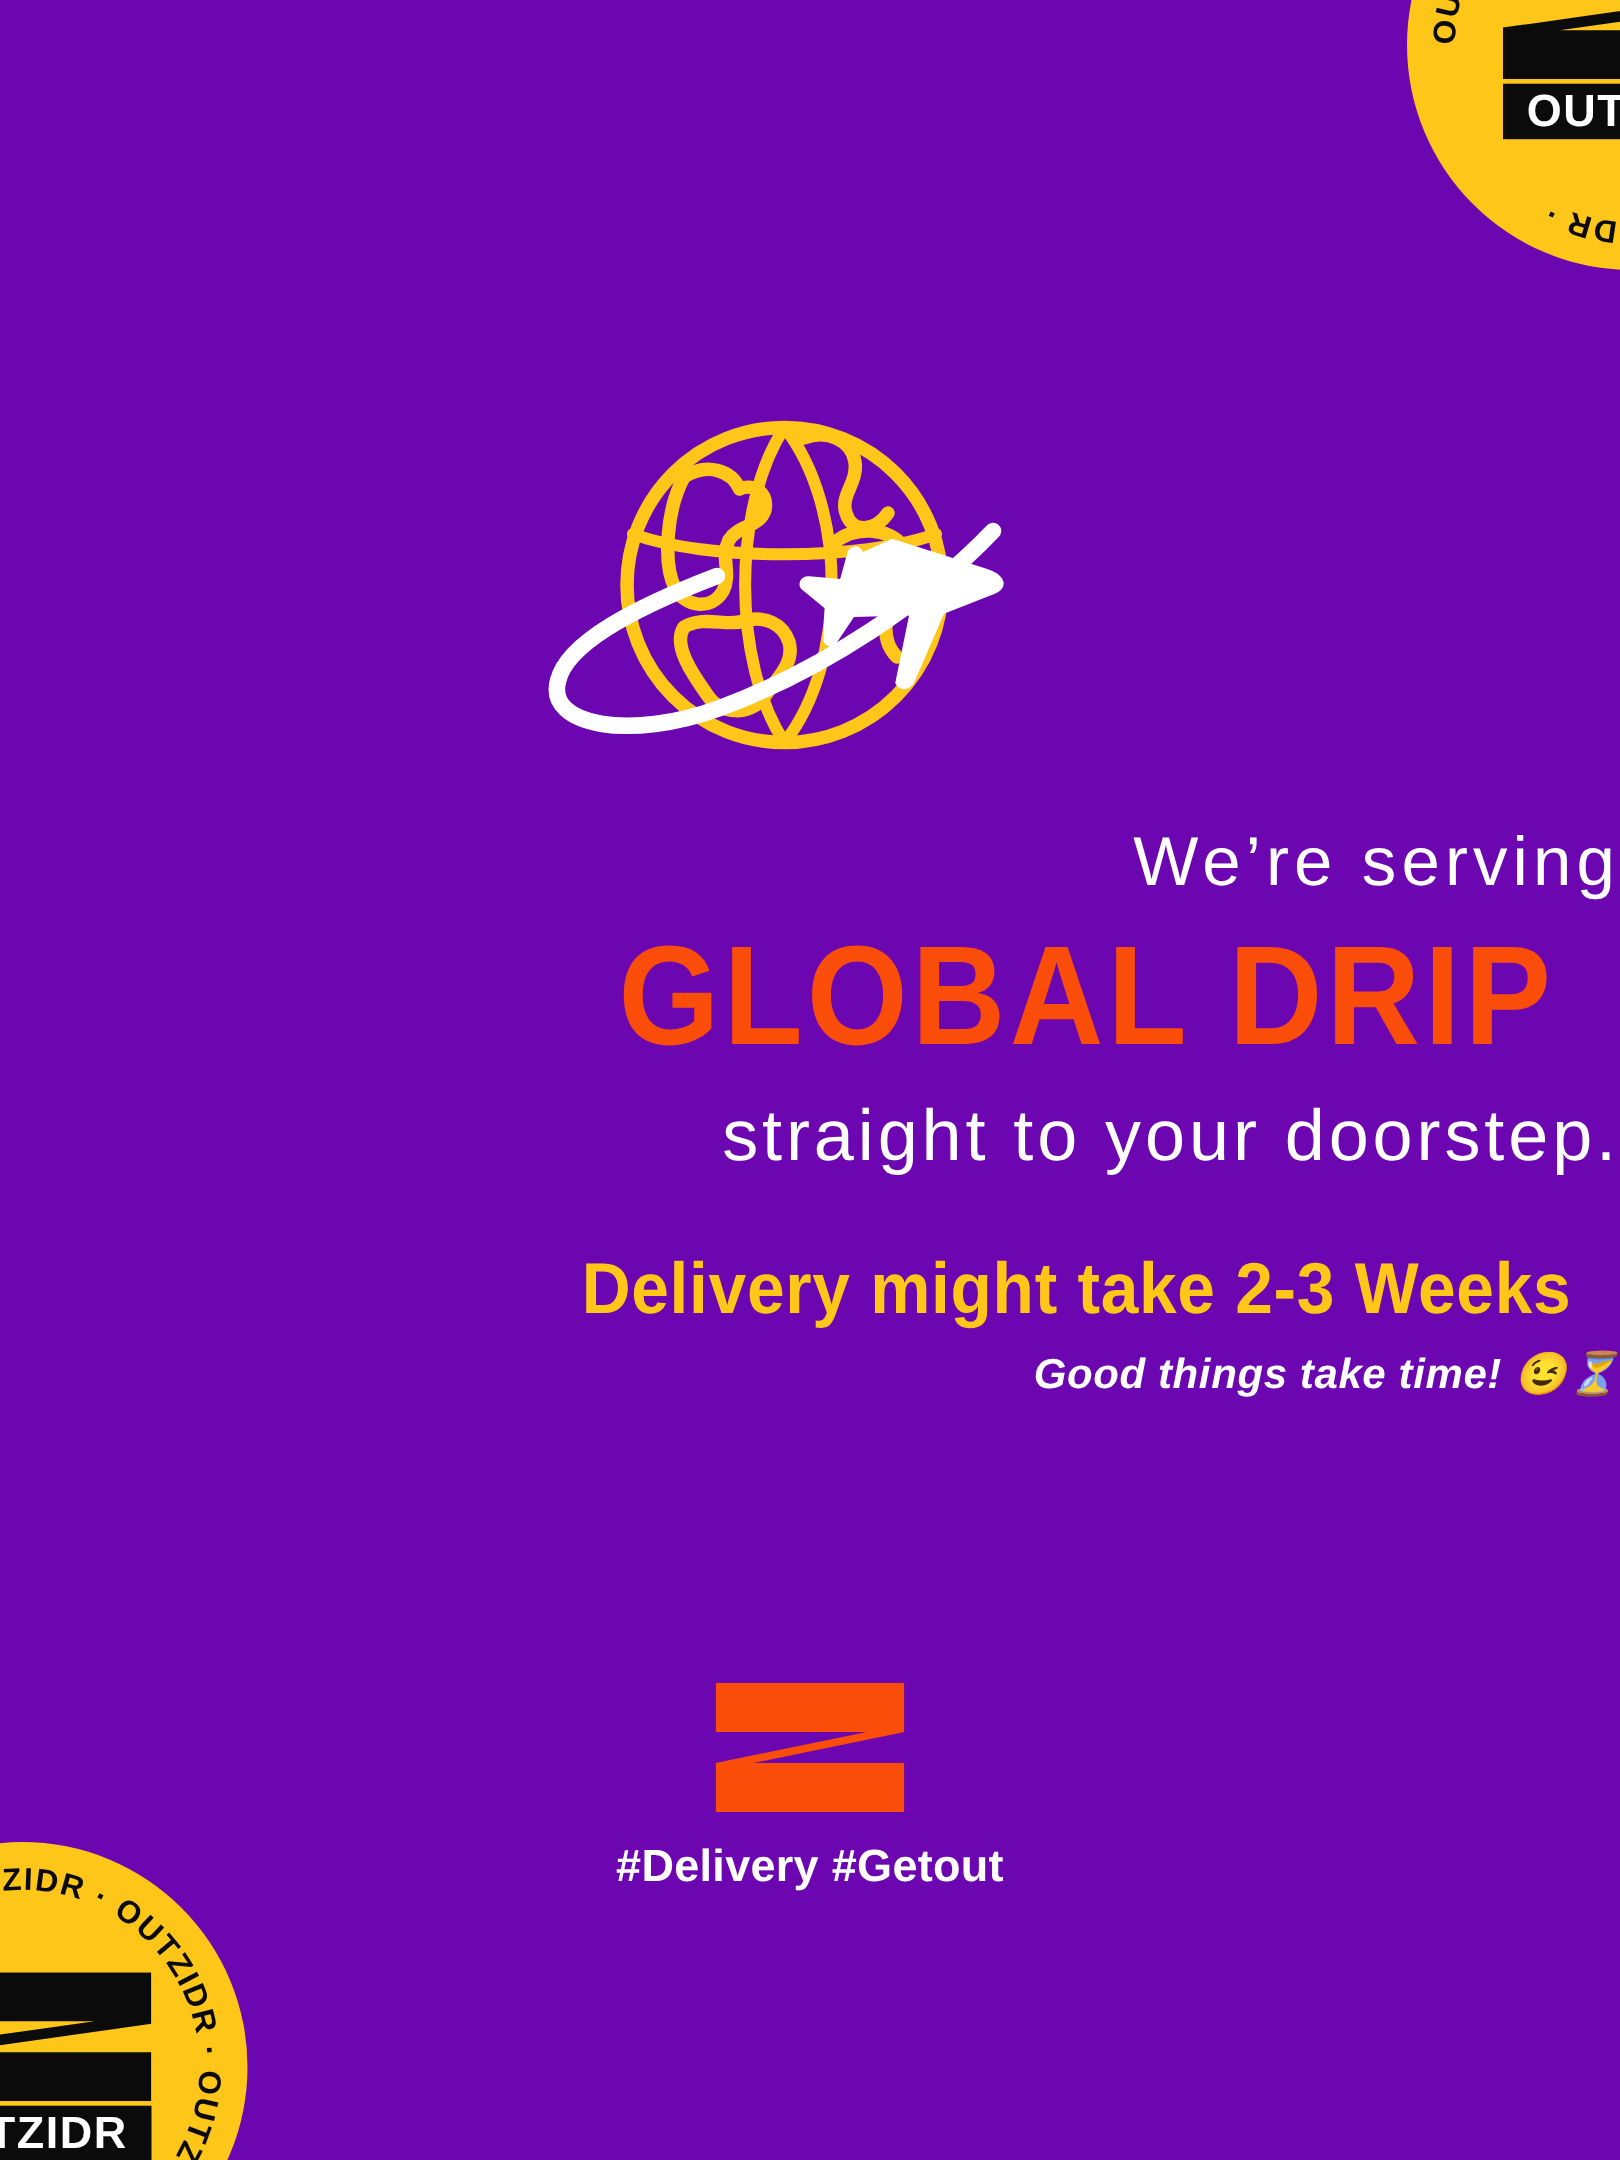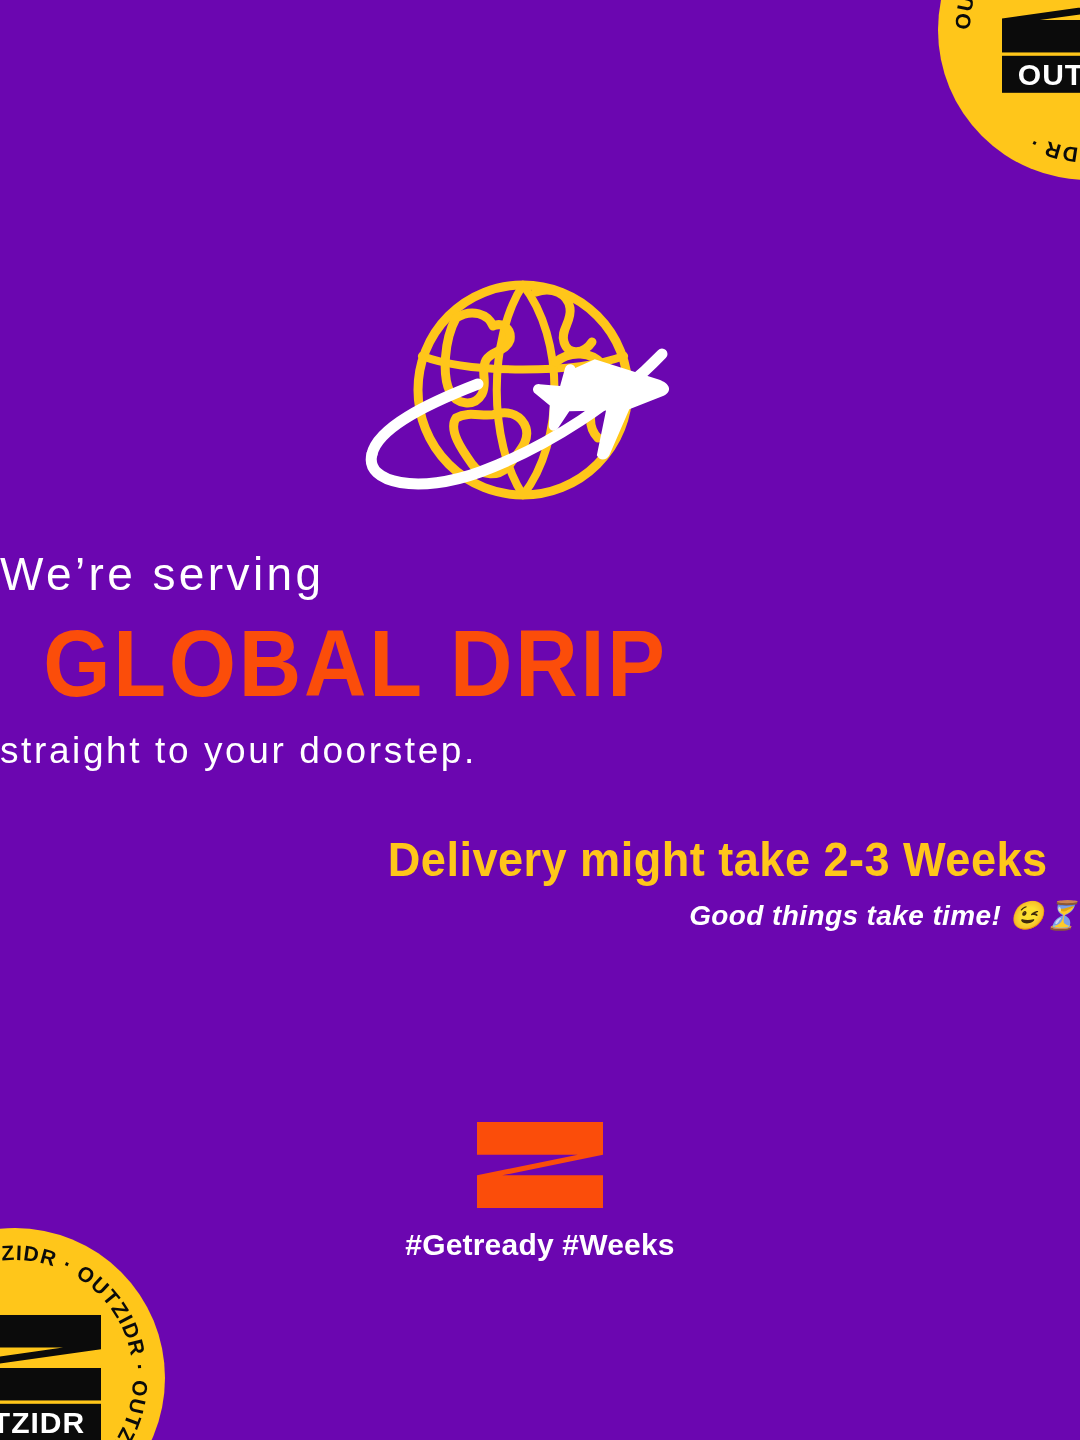--- a/index.html
+++ b/index.html
@@ -77,41 +77,41 @@
     justify-content: center;
   }
   .globe-wrap svg { display: block; }
 
   
   .copy {
     position: absolute;
     left: 0;
     right: 0;
     top: 548px;
-    text-align: left;
+    text-align: right;
   }
   .line-pre {
     color: #ffffff;
     font-size: 46px;
     font-weight: 300;
     letter-spacing: 3.4px;
     line-height: 1.15;
   }
   .line-hero {
     color: #FB4D0A;
     font-size: 94px;
     font-weight: 900;
     letter-spacing: 3px;
     line-height: 1.12;
     margin-top: 10px;
     transform: scaleX(0.92);
   }
   .line-post {
     color: #ffffff;
-    font-size: 37px;
+    font-size: 48px;
     font-weight: 300;
     letter-spacing: 2.6px;
     line-height: 1.15;
     margin-top: 14px;
   }
 
   .delivery {
     position: absolute;
     left: 0;
     right: 0;
@@ -230,16 +230,16 @@
     <div class="line-post">straight to your doorstep.</div>
   </div>
 
   <div class="delivery">
     <div class="delivery-main">Delivery might take 2-3 Weeks</div>
     <div class="delivery-sub">Good things take time! 😉⏳</div>
   </div>
 
   <div class="footer">
     <div class="z-logo"></div>
-    <div class="footer-tag">#Getready #Weeks</div>
+    <div class="footer-tag">#Delivery #Getout</div>
   </div>
 
 </div>
 
 </body></html>

